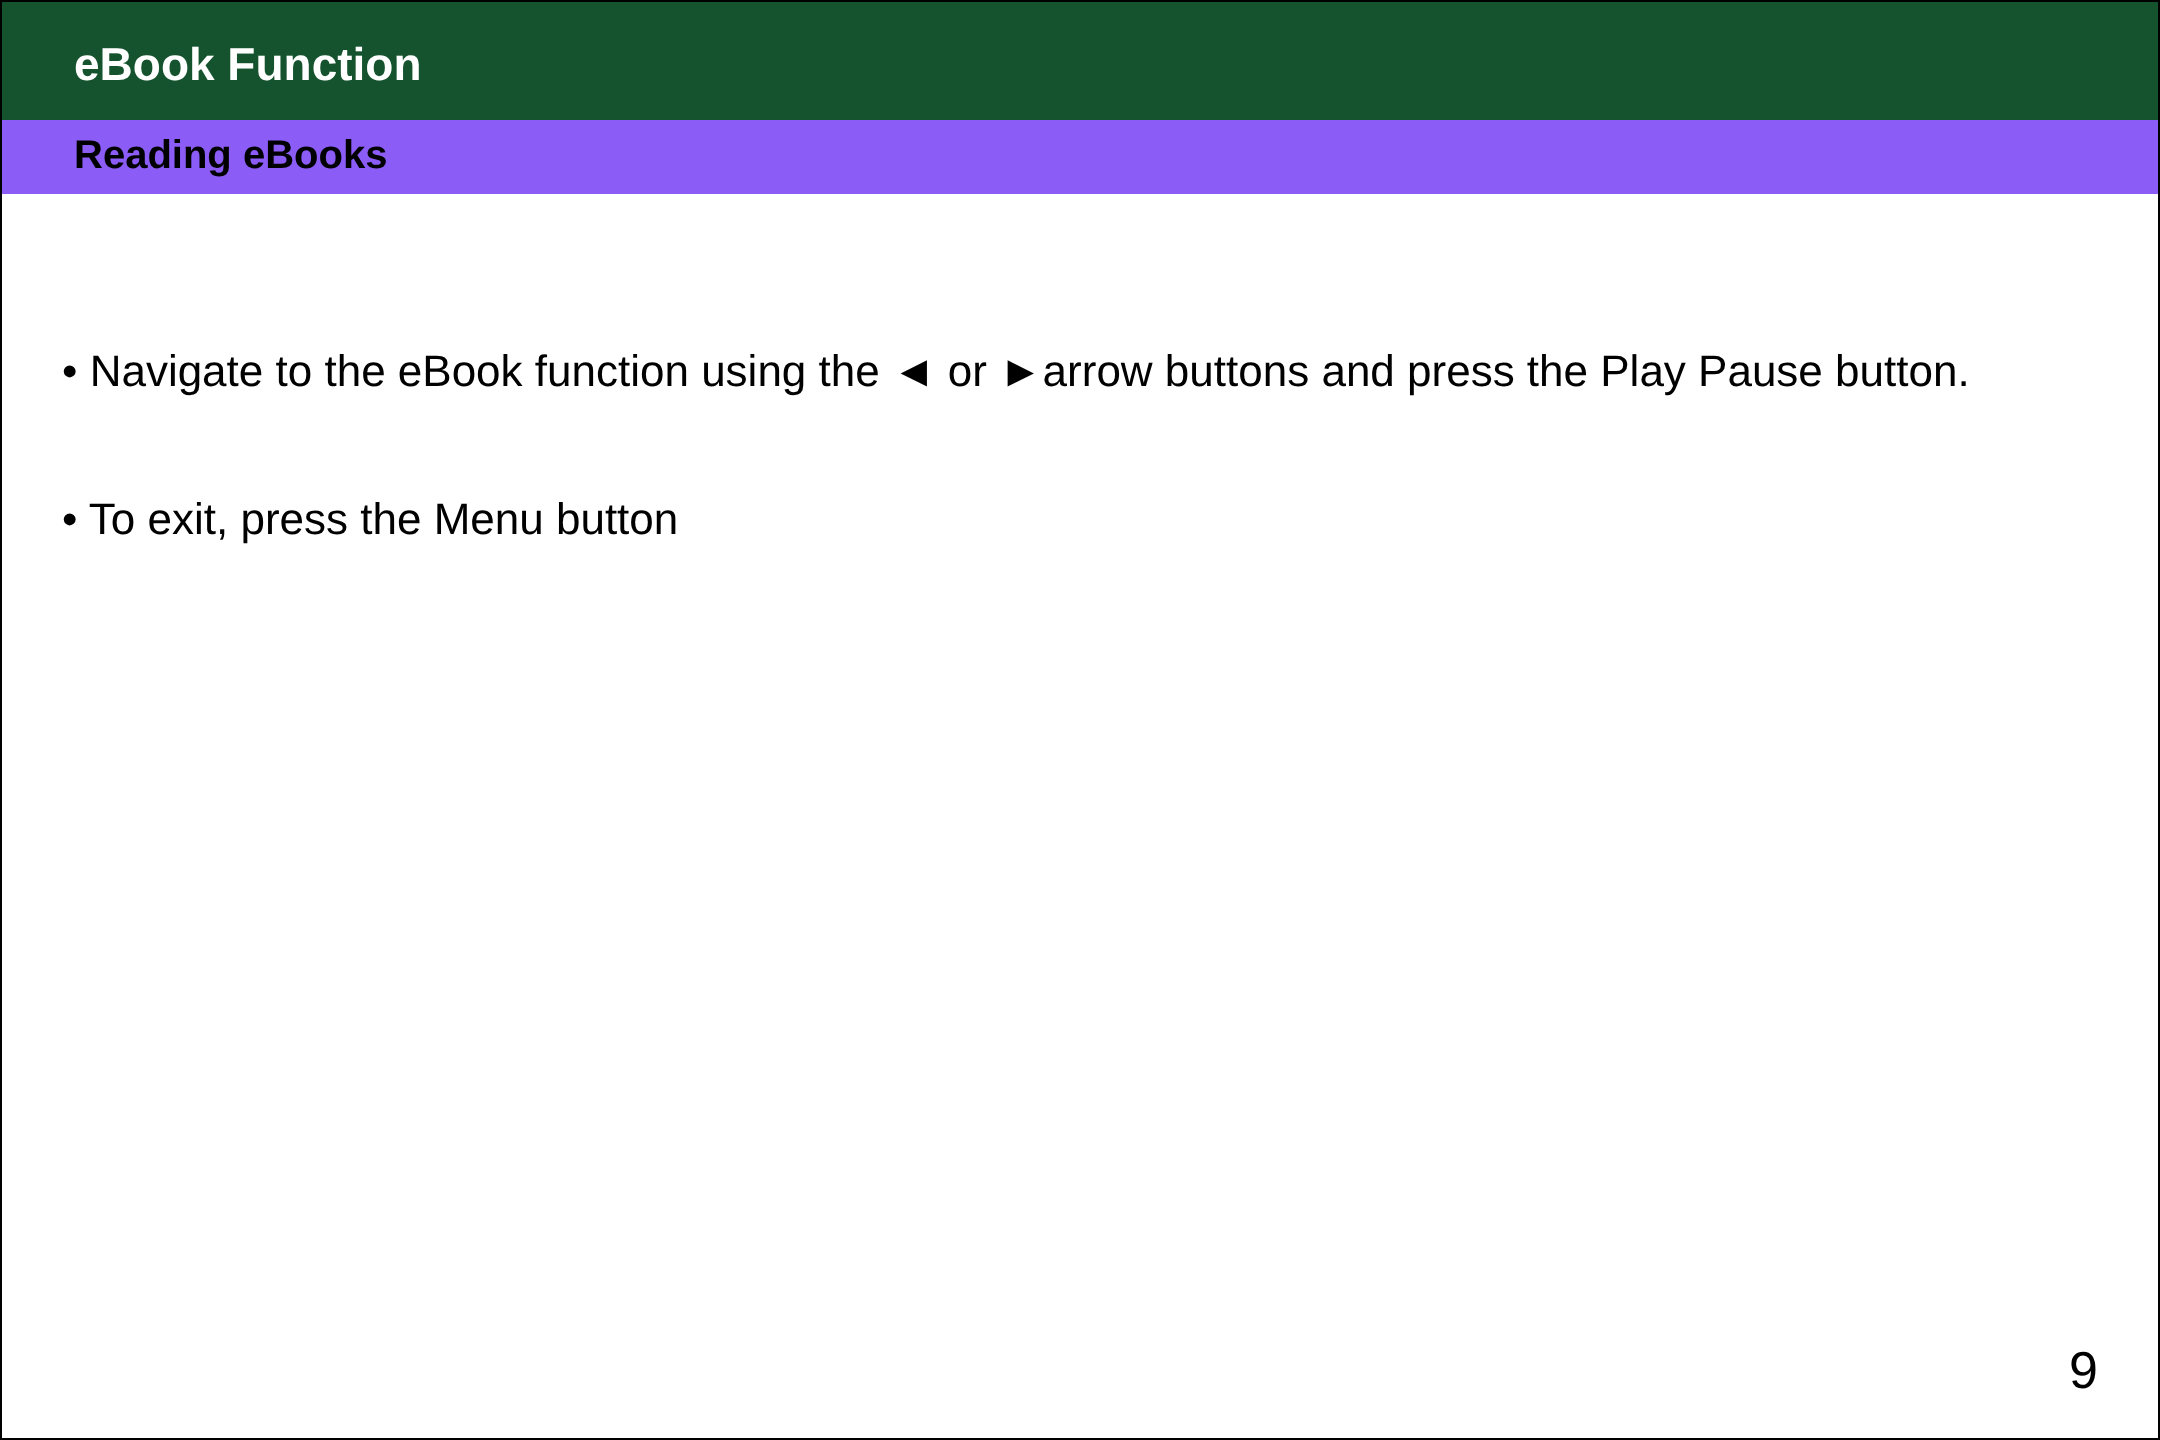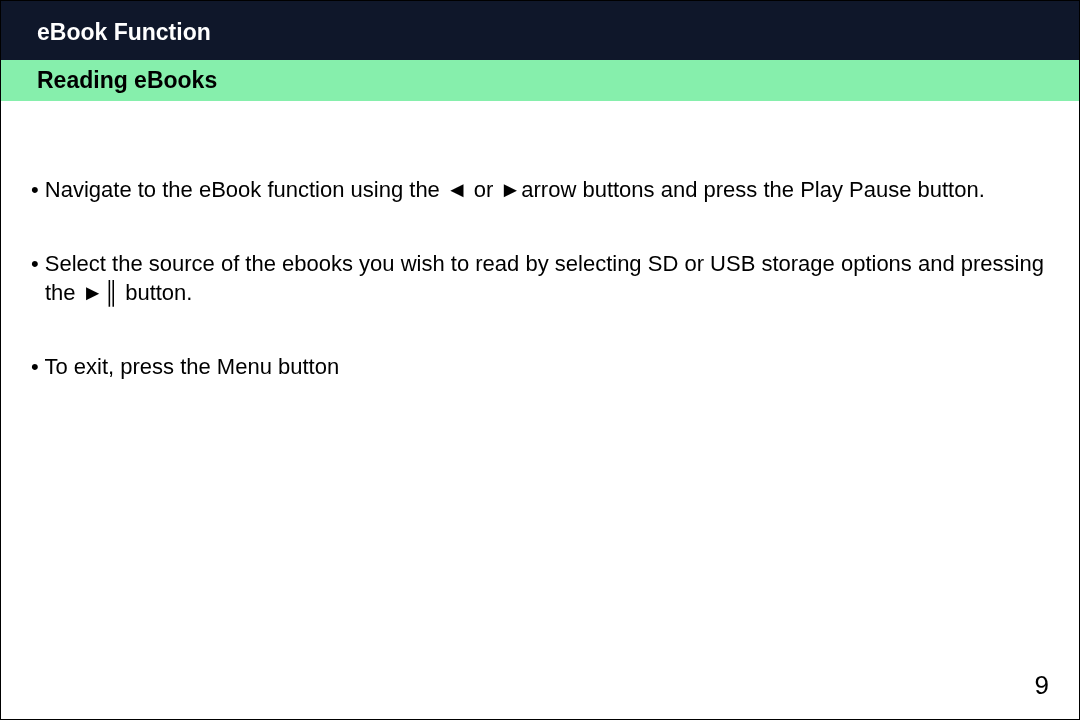--- a/index.html
+++ b/index.html
@@ -15,31 +15,31 @@
       position: relative;
     }
     .page {
       width: 100%;
       height: 100%;
       border: 1px solid #000;
       position: relative;
       padding-bottom: 50px;
     }
     .header-bar {
-      background: #0f172a;
+      background: #14532d;
       color: #ffffff;
       padding: 18px 36px 14px 36px;
       font-size: 23px;
       font-weight: bold;
     }
     .sub-header {
-      background: #86efac;
+      background: #8b5cf6;
       color: #000000;
       padding: 7px 36px 7px 36px;
-      font-size: 23px;
+      font-size: 20px;
       font-weight: bold;
     }
     .content {
       padding: 30px 24px 0 24px;
     }
     .bullet-item {
       font-size: 22px;
       line-height: 1.35;
       color: #000000;
       margin-bottom: 28px;
@@ -63,20 +63,17 @@
     <span>eBook Function</span>
   </div>
   <div class="sub-header">
     <span>Reading eBooks</span>
   </div>
   <div class="content">
     <div class="bullet-item">
       <span>• Navigate to the eBook function using the ◄ or ►arrow buttons and press the Play Pause button.</span>
     </div>
     <div class="bullet-item">
-      <span>• Select the source of the ebooks you wish to read by selecting SD or USB storage options and pressing the ►║ button.</span>
-    </div>
-    <div class="bullet-item">
       <span>• To exit, press the Menu button</span>
     </div>
   </div>
   <div class="page-number">9</div>
 </div>
 
 </body></html>

